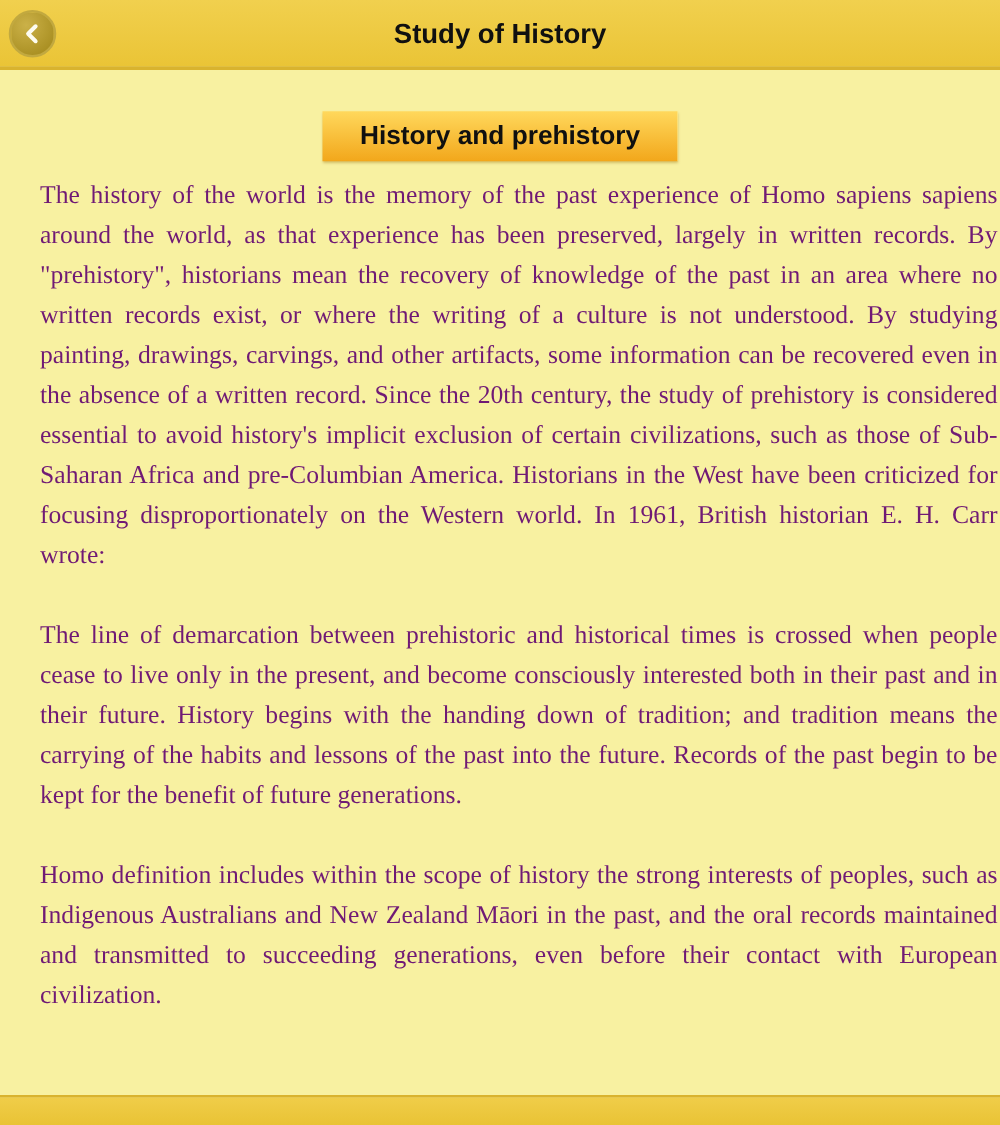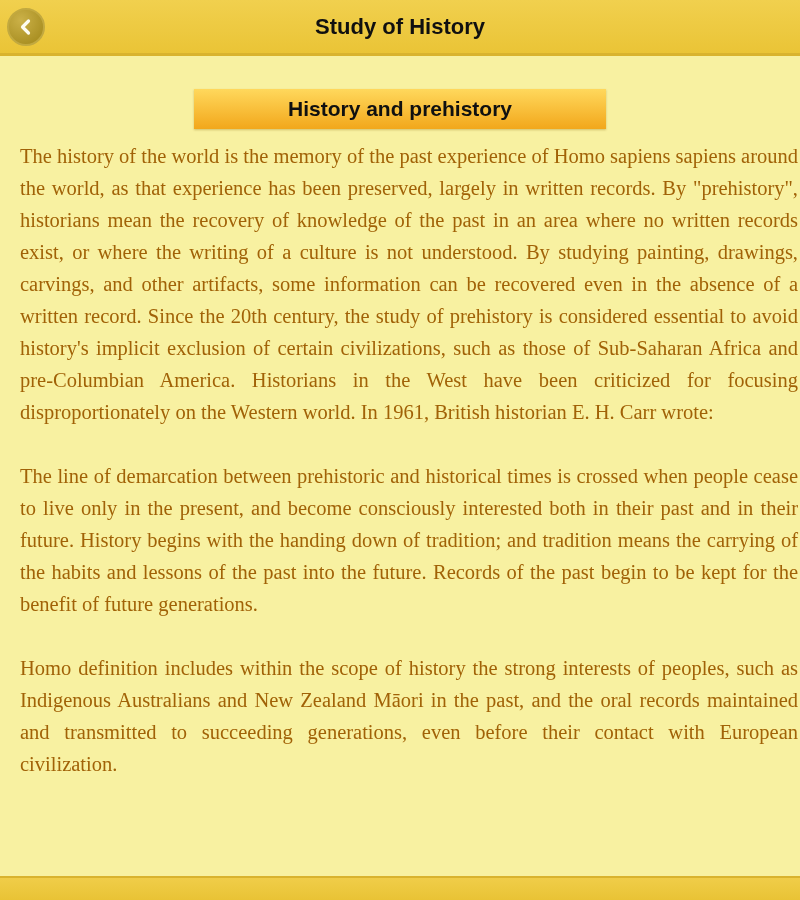--- a/index.html
+++ b/index.html
@@ -43,41 +43,42 @@
     text-align: center;
     font-family: "Liberation Sans", sans-serif;
     font-weight: bold;
     font-size: 22px;
     color: #101010;
     pointer-events: none;
   }
 
   
   .section-banner {
-    width: 412px;
+    width: 284px;
     height: 40px;
     margin: 33px auto 0 auto;
     background: linear-gradient(#FFD85C, #F2A71B);
     box-shadow: 0 1px 2px rgba(140,100,0,0.35);
     display: flex;
     align-items: center;
     justify-content: center;
     font-family: "Liberation Sans", sans-serif;
     font-weight: bold;
     font-size: 21px;
     color: #101010;
   }
 
   
   .article {
     padding: 11px 2px 0 20px;
     font-size: 20.5px;
     line-height: 32px;
     text-align: justify;
-    color: #a16207;
+    color: #701a75;
+    margin-left: 12px;
   }
   .article p { margin: 0 0 32px 0; }
 
   
   .bottom-bar {
     position: absolute;
     left: 0; right: 0; bottom: 0;
     height: 24px;
     background: linear-gradient(#F0CD49, #E9C335);
     border-top: 2px solid #D9B32E;

